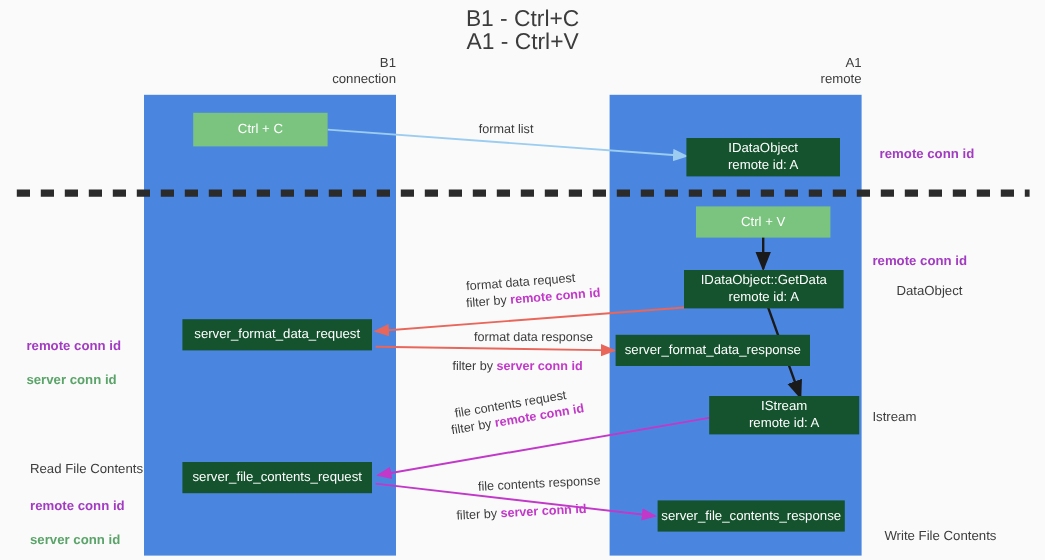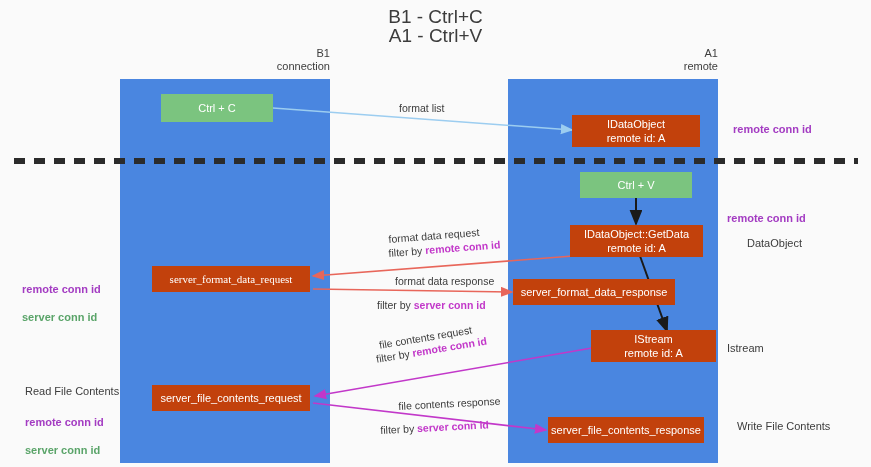--- a/index.html
+++ b/index.html
@@ -67,21 +67,21 @@
     align-items: center;
     justify-content: center;
     text-align: center;
     color: #ffffff;
     font-size: 11px;
     line-height: 14px;
     white-space: pre-line;
     padding: 2px 20px;
   }
   .node.green { background: #7bc47f; }
-  .node.orange { background: #c2410c; }
+  .node.orange { background: #14532d; }
 
   .side-label {
     position: absolute;
     font-size: 11px;
     line-height: 14px;
     white-space: pre-line;
   }
   .side-label.dark { color: #3c3c3c; }
   .side-label.purple { color: #a33bc2; font-weight: bold; }
   .side-label.twoline .p { color: #a33bc2; font-weight: bold; }
@@ -151,21 +151,21 @@
   <div class="node green" style="left:161px; top:94px; width:112px; height:28px;">Ctrl + C</div>
 
   <div class="node orange" style="left:572px; top:115px; width:128px; height:32px;">IDataObject
 remote id: A</div>
 
   <div class="node green" style="left:580px; top:172px; width:112px; height:26px;">Ctrl + V</div>
 
   <div class="node orange" style="left:570px; top:225px; width:133px; height:32px;">IDataObject::GetData
 remote id: A</div>
 
-  <div class="node orange" style="left:152px; top:266px; width:158px; height:26px;font-family:Liberation Serif, serif;">server_format_data_request</div>
+  <div class="node orange" style="left:152px; top:266px; width:158px; height:26px;">server_format_data_request</div>
 
   <div class="node orange" style="left:513px; top:279px; width:162px; height:26px;">server_format_data_response</div>
 
   <div class="node orange" style="left:591px; top:330px; width:125px; height:32px;">IStream
 remote id: A</div>
 
   <div class="node orange" style="left:548px; top:417px; width:156px; height:26px;">server_file_contents_response</div>
 
   <div class="node orange" style="left:152px; top:385px; width:158px; height:26px;">server_file_contents_request</div>
 
@@ -198,21 +198,21 @@
   </div>
 
   <div class="side-label purple" style="left:733px; top:122px;">remote conn id</div>
 
   <div class="side-label purple" style="left:727px; top:211px;">remote conn id</div>
 
   <div class="side-label dark" style="left:727px; top:236px;padding-left:20px;">DataObject</div>
 
   <div class="side-label dark" style="left:727px; top:341px;">Istream</div>
 
-  <div class="side-label dark" style="left:737px; top:419px;">Write File Contents</div>
+  <div class="side-label dark" style="left:737px; top:440px;">Write File Contents</div>
 
   <div class="side-label twoline" style="left:22px; top:268px;">
     <div class="p">remote conn id</div>
     <div class="g">server conn id</div>
   </div>
 
   <div class="side-label dark" style="left:25px; top:384px;">Read File Contents</div>
 
   <div class="side-label twoline" style="left:25px; top:401px;">
     <div class="p">remote conn id</div>

